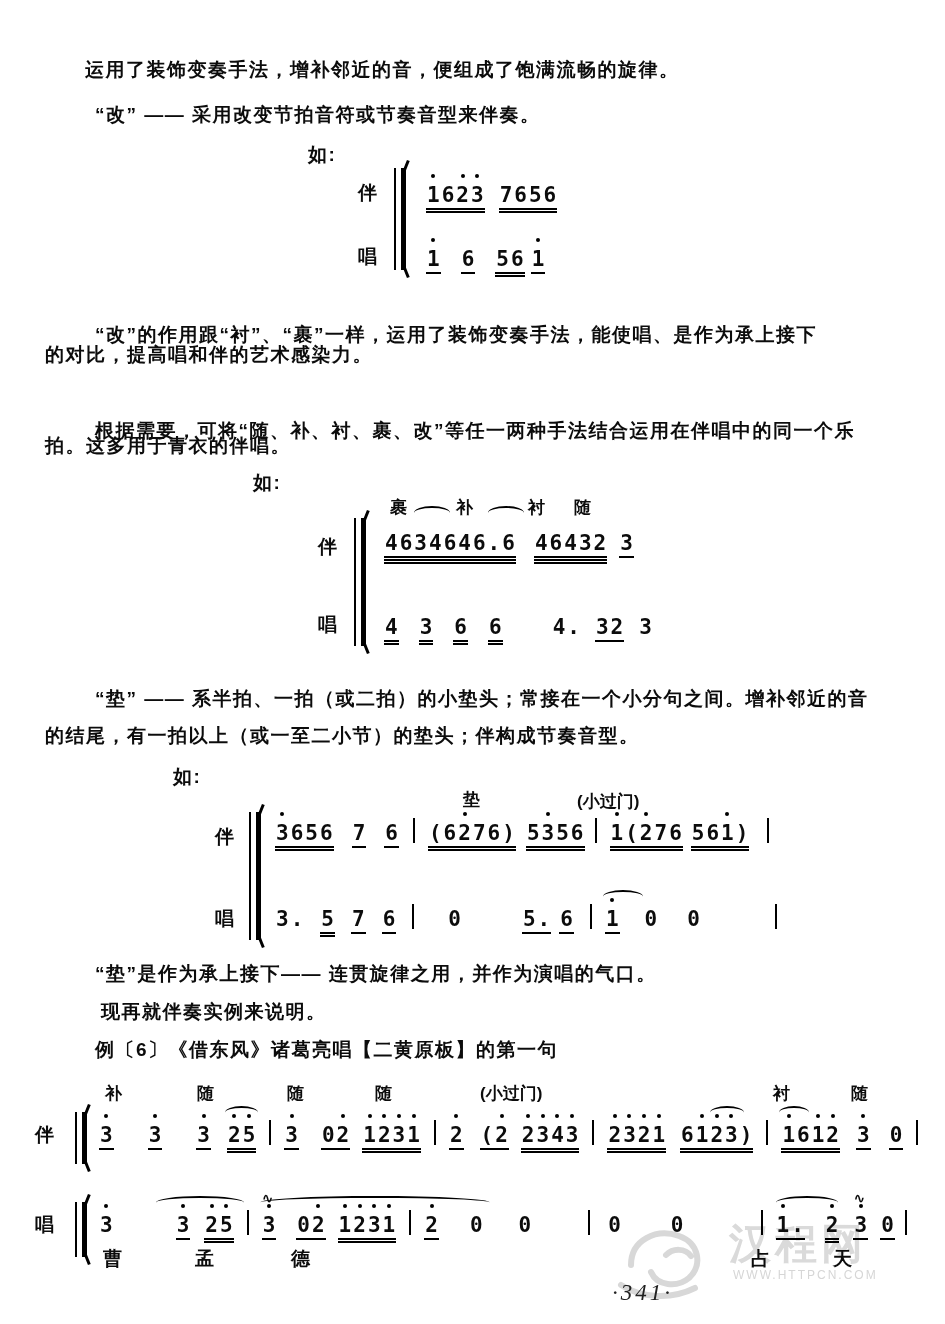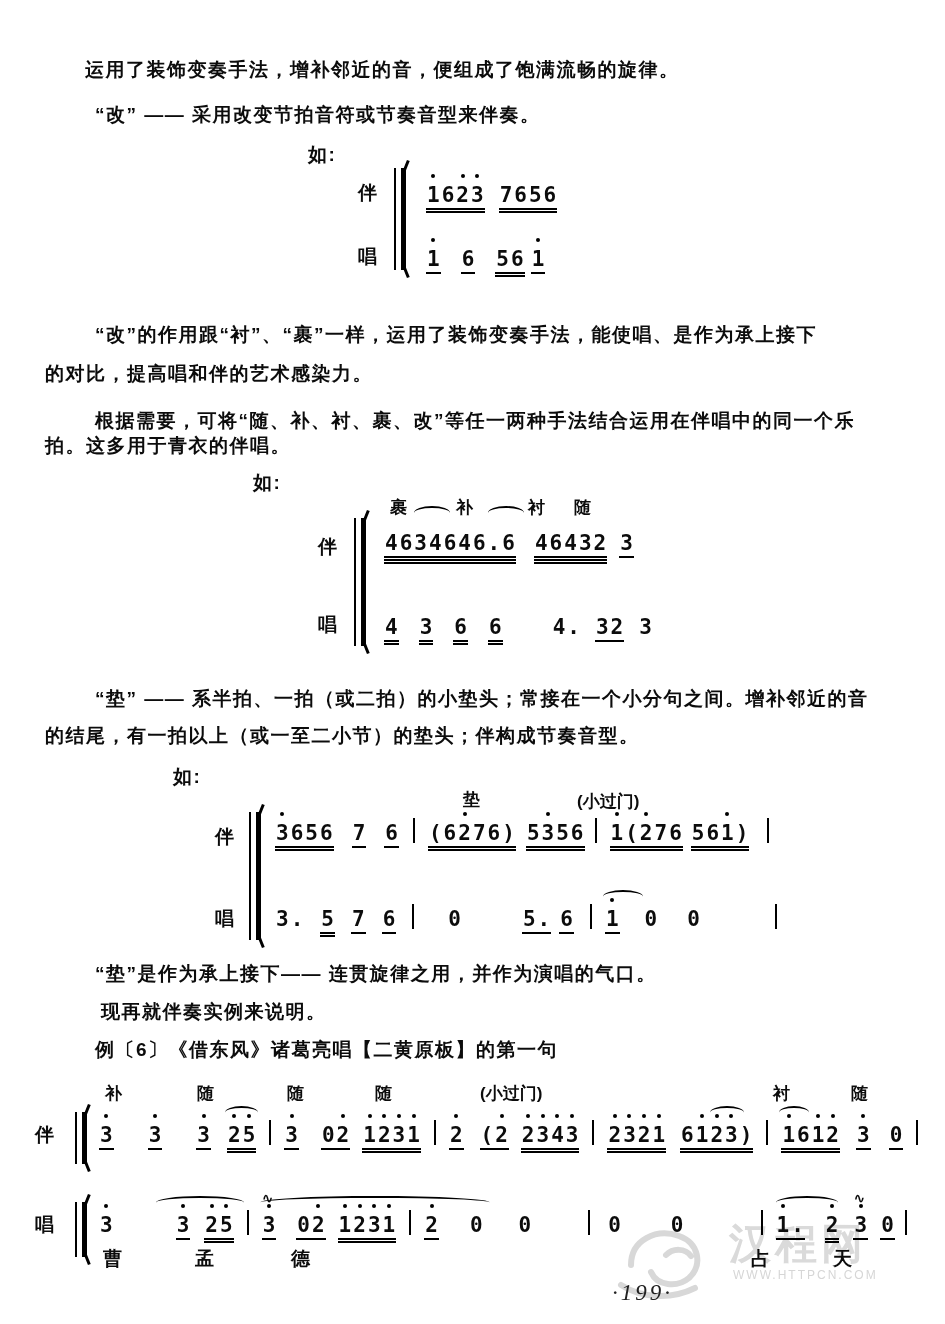--- a/index.html
+++ b/index.html
@@ -54,22 +54,22 @@
     </svg>
     <span class="wm-name">汉程网</span>
     <span class="wm-url">WWW.HTTPCN.COM</span>
   </div>
 
   <div>
       <span class="pt" style="left: 85px; top: 57px;">运用了装饰变奏手法，增补邻近的音，便组成了饱满流畅的旋律。</span>
       <span class="pt" style="left: 95px; top: 102px;">“改” —— 采用改变节拍音符或节奏音型来伴奏。</span>
       <span class="pt" style="left: 308px; top: 142px;">如:</span>
       <span class="pt" style="left: 95px; top: 322px;">“改”的作用跟“衬”、“裹”一样，运用了装饰变奏手法，能使唱、是作为承上接下</span>
-      <span class="pt" style="left: 45px; top: 361px;">的对比，提高唱和伴的艺术感染力。</span>
-      <span class="pt" style="left: 95px; top: 408px;">根据需要，可将“随、补、衬、裹、改”等任一两种手法结合运用在伴唱中的同一个乐</span>
+      <span class="pt" style="left: 45px; top: 342px;">的对比，提高唱和伴的艺术感染力。</span>
+      <span class="pt" style="left: 95px; top: 418px;">根据需要，可将“随、补、衬、裹、改”等任一两种手法结合运用在伴唱中的同一个乐</span>
       <span class="pt" style="left: 45px; top: 433px;">拍。这多用于青衣的伴唱。</span>
       <span class="pt" style="left: 253px; top: 470px;">如:</span>
       <span class="pt" style="left: 95px; top: 686px;">“垫” —— 系半拍、一拍（或二拍）的小垫头；常接在一个小分句之间。增补邻近的音</span>
       <span class="pt" style="left: 45px; top: 723px;">的结尾，有一拍以上（或一至二小节）的垫头；伴构成节奏音型。</span>
       <span class="pt" style="left: 173px; top: 764px;">如:</span>
       <span class="pt" style="left: 95px; top: 961px;">“垫”是作为承上接下—— 连贯旋律之用，并作为演唱的气口。</span>
       <span class="pt" style="left: 101px; top: 999px;">现再就伴奏实例来说明。</span>
       <span class="pt" style="left: 95px; top: 1037px;">例〔6〕《借东风》诸葛亮唱【二黄原板】的第一句</span>
     </div>
 
@@ -127,15 +127,15 @@
     <div class="line" style="left:70px;top:128px;"><span class="grp"><span class="ch d">3</span></span><span class="grp" style="margin-left: 58px;"><span class="ch d">3</span><i class="ul" style="bottom: -2px;"></i></span><span class="grp" style="margin-left: 10px;"><span class="ch d">2</span><span class="ch d">5</span><i class="ul" style="bottom: -2px;"></i><i class="ul" style="bottom: -5px;"></i><i class="arc" style="right: auto; width: 88px; left: -48px;"></i></span><span class="bar"></span><span class="grp"><span class="ch d">3</span><i class="ul" style="bottom: -2px;"></i><i class="arc" style="right: auto; width: 230px; left: -2px;"></i><i class="trem">∿</i></span><span class="grp" style="margin-left: 16px;"><span class="ch">0</span><span class="ch d">2</span><i class="ul" style="bottom: -2px;"></i></span><span class="grp" style="margin-left: 8px;"><span class="ch d">1</span><span class="ch d">2</span><span class="ch d">3</span><span class="ch d">1</span><i class="ul" style="bottom: -2px;"></i><i class="ul" style="bottom: -5px;"></i></span><span class="bar"></span><span class="grp" style="margin-left: 4px;"><span class="ch d">2</span><i class="ul" style="bottom: -2px;"></i></span><span class="grp" style="margin-left: 26px;"><span class="ch">0</span></span><span class="grp" style="margin-left: 30px;"><span class="ch">0</span></span><span class="bar" style="margin-left: 52px;"></span><span class="grp" style="margin-left: 8px;"><span class="ch">0</span></span><span class="grp" style="margin-left: 44px;"><span class="ch">0</span></span><span class="bar" style="margin-left: 72px;"></span><span class="grp"><span class="ch d">1</span><span class="ch">.</span><i class="ul" style="bottom: -2px;"></i><i class="arc" style="right: auto; width: 62px; left: 0px;"></i></span><span class="grp" style="margin-left: 16px;"><span class="ch d">2</span><i class="ul" style="bottom: -2px;"></i><i class="ul" style="bottom: -5px;"></i></span><span class="grp" style="margin-left: 10px;"><span class="ch d">3</span><i class="ul" style="bottom: -2px;"></i><i class="trem">∿</i></span><span class="grp" style="margin-left: 8px;"><span class="ch">0</span><i class="ul" style="bottom: -2px;"></i></span><span class="bar" style="margin-left: 6px;"></span></div>
     <div class="lyrrow">
         <span class="pt" style="left: 78px; top: 164px;">曹</span>
         <span class="pt" style="left: 170px; top: 164px;">孟</span>
         <span class="pt" style="left: 266px; top: 164px;">德</span>
         <span class="pt" style="left: 726px; top: 164px;">占</span>
         <span class="pt" style="left: 808px; top: 164px;">天</span>
       </div>
   </div>
 
-  <div class="pageno">·199·</div>
+  <div class="pageno">·341·</div>
 
 </div>
 
 </body></html>

